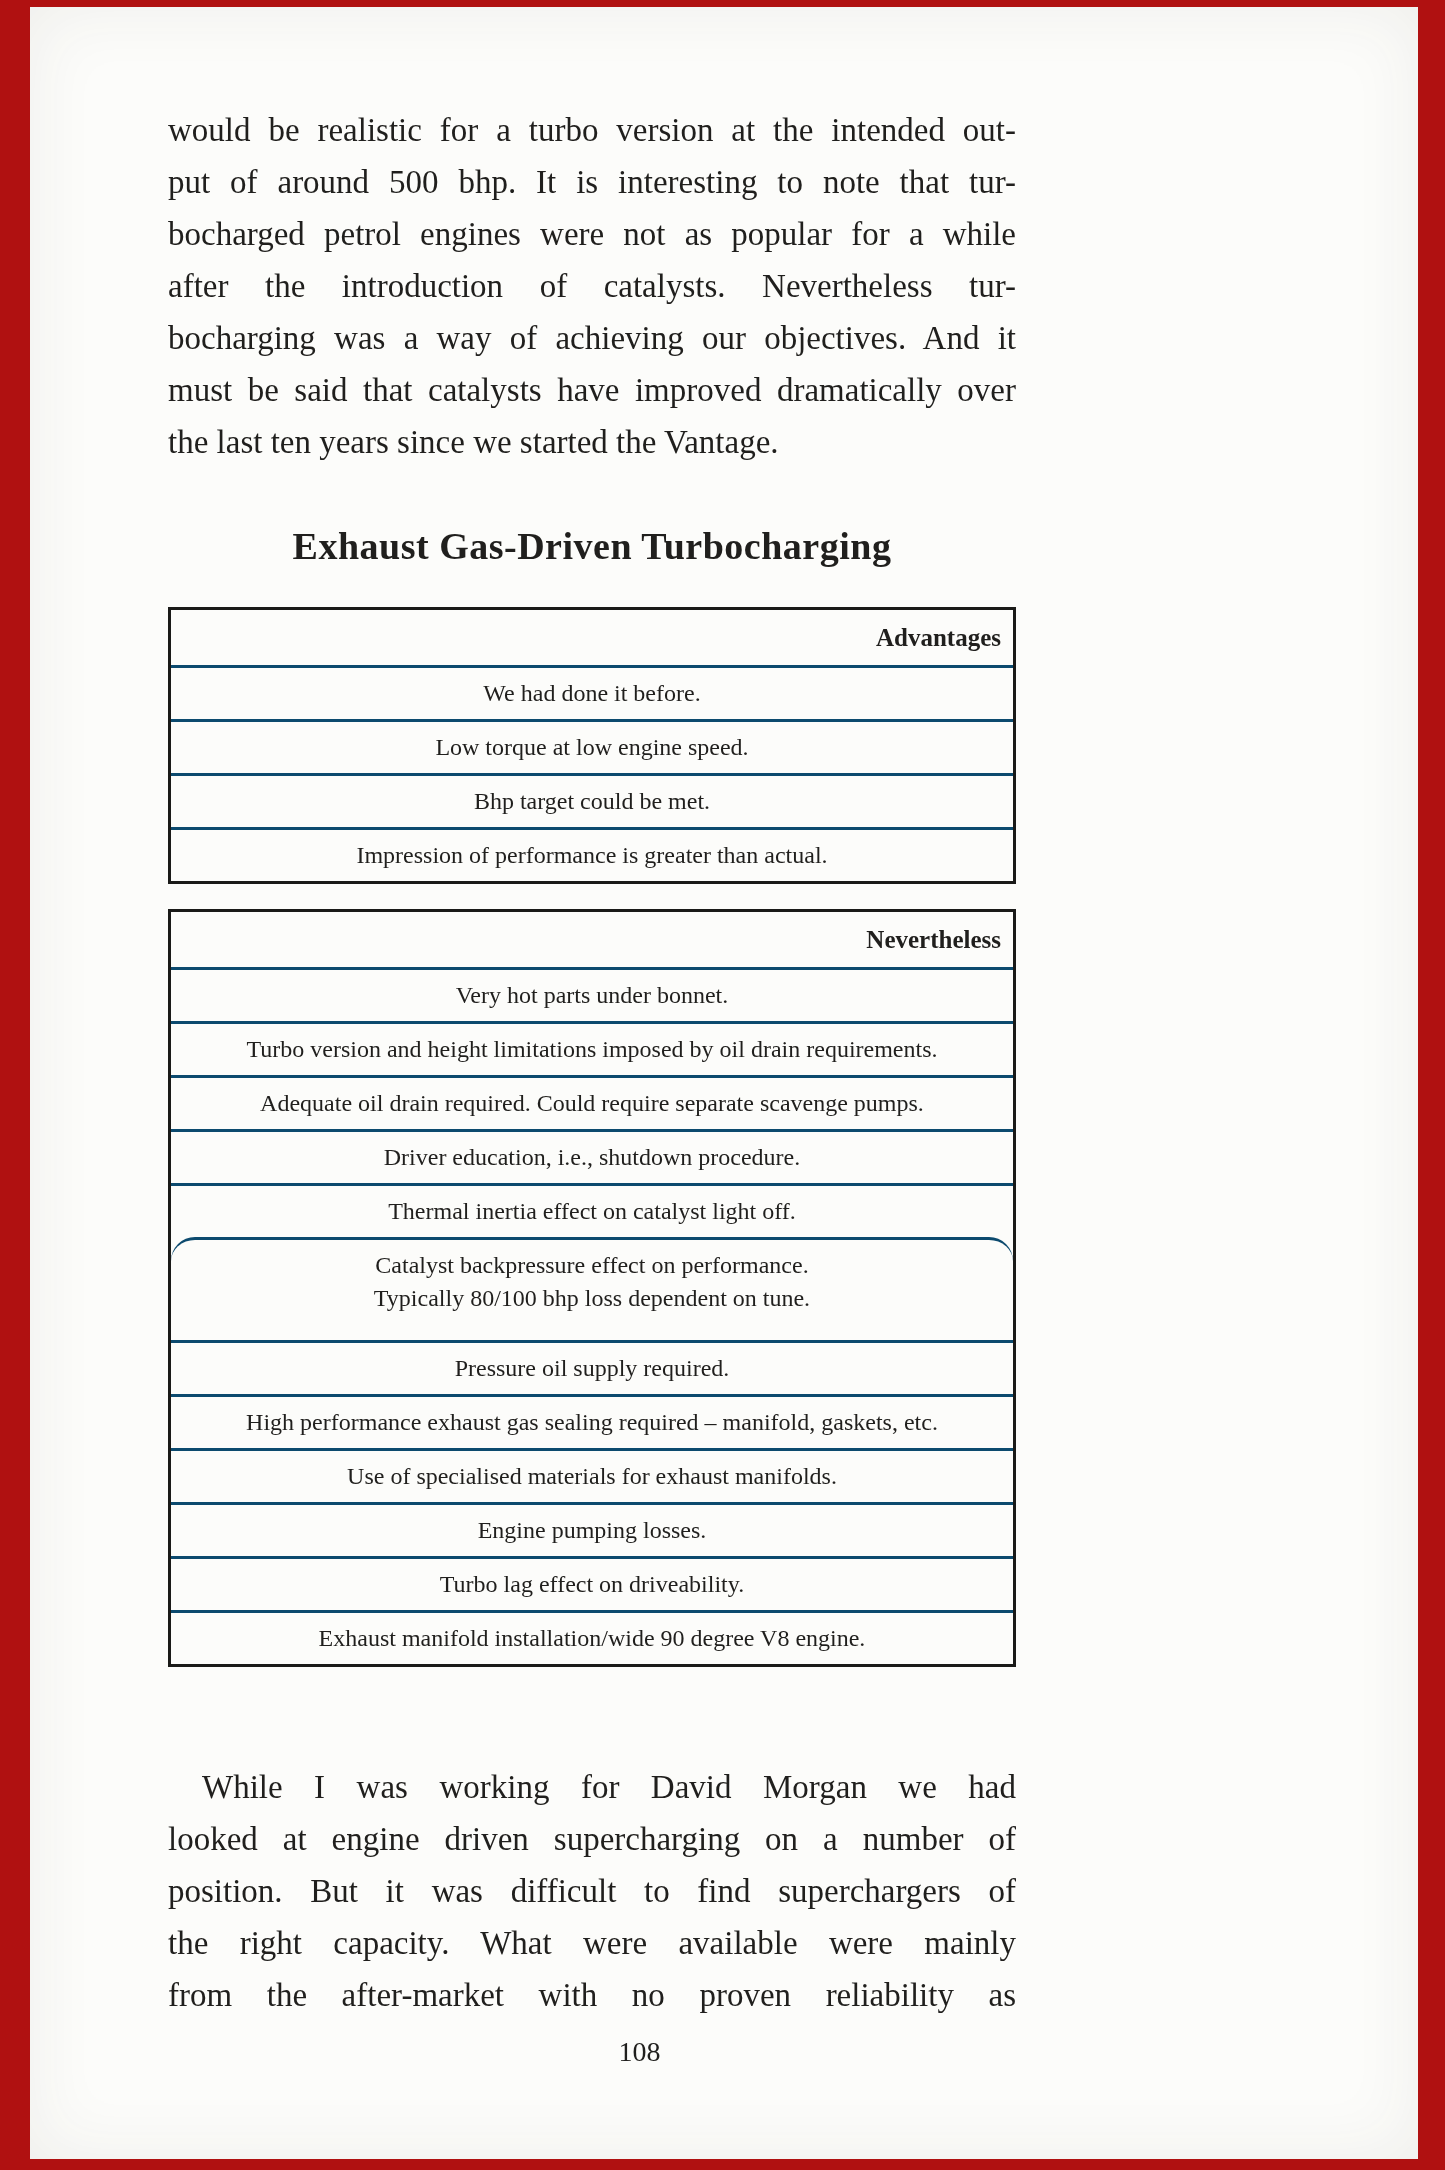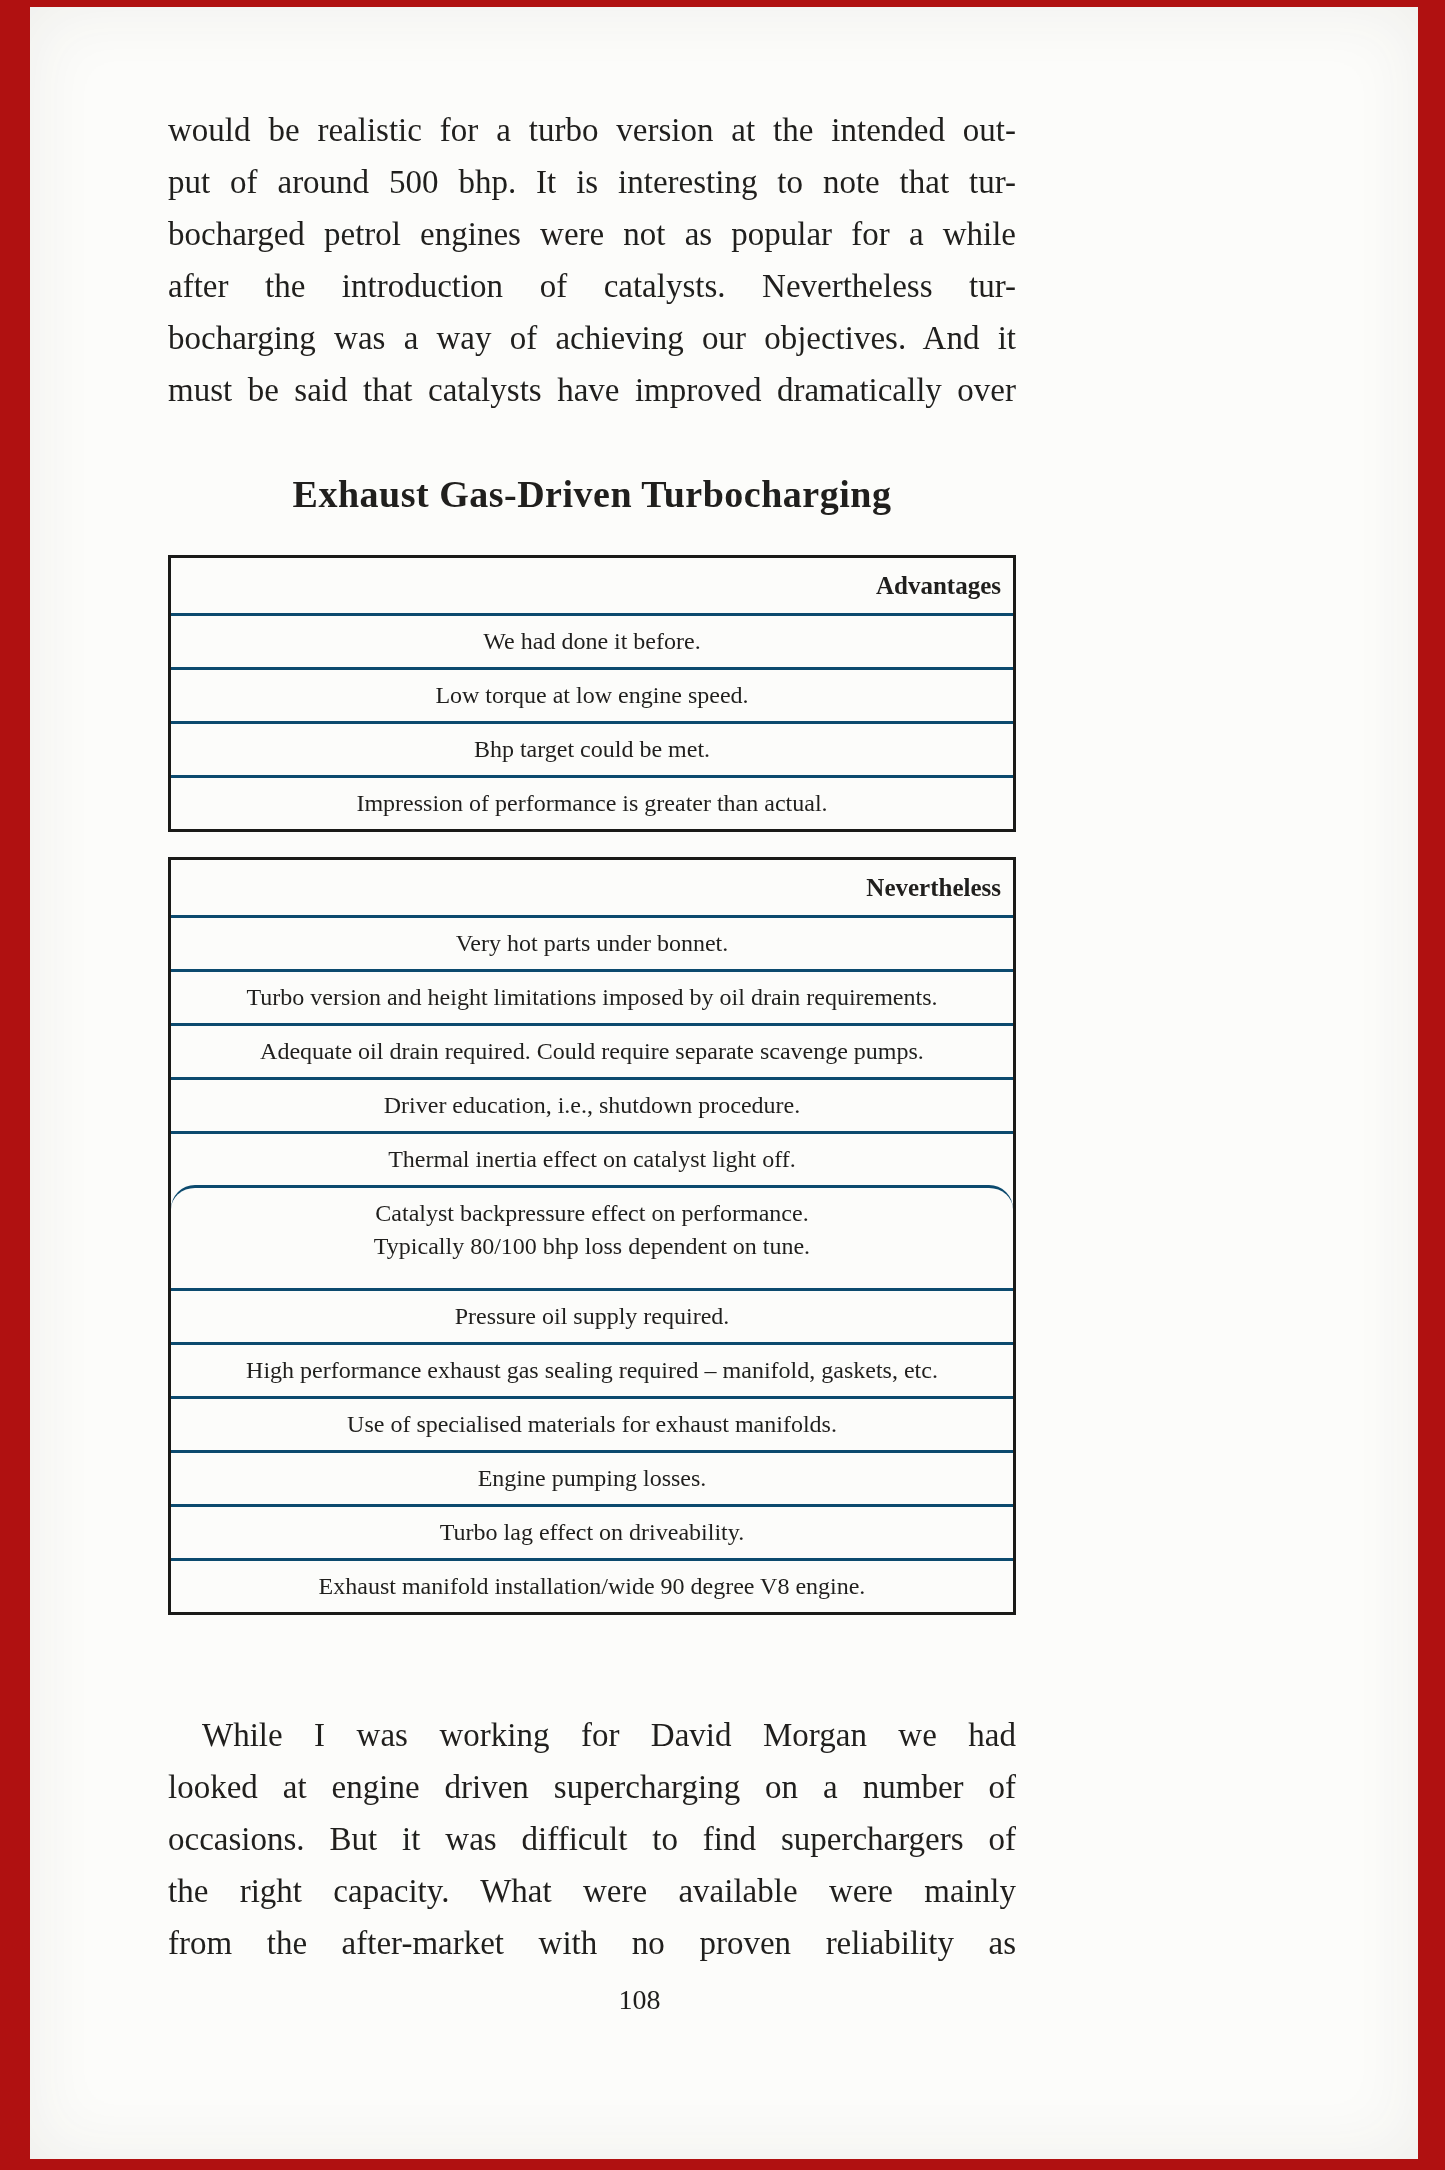--- a/index.html
+++ b/index.html
@@ -71,20 +71,21 @@
 <div class="sheet">
   <div class="textblock">
 
     <div class="para intro">
       <div class="line just">would be realistic for a turbo version at the intended out-</div>
       <div class="line just">put of around 500 bhp. It is interesting to note that tur-</div>
       <div class="line just">bocharged petrol engines were not as popular for a while</div>
       <div class="line just">after the introduction of catalysts. Nevertheless tur-</div>
       <div class="line just">bocharging was a way of achieving our objectives. And it</div>
       <div class="line just">must be said that catalysts have improved dramatically over</div>
+      <div class="line">the last ten years since we started the Vantage.</div>
     </div>
 
     <h2 class="heading">Exhaust Gas-Driven Turbocharging</h2>
 
     <div class="tbl adv">
       <div class="trow thead">
         <span>Advantages</span>
       </div>
       <div class="trow">
           <span>We had done it before.</span>
@@ -139,21 +140,21 @@
           <span>Turbo lag effect on driveability.</span>
         </div>
       <div class="trow">
           <span>Exhaust manifold installation/wide 90 degree V8 engine.</span>
         </div>
     </div>
 
     <div class="para closing">
       <div class="line just indent">While I was working for David Morgan we had</div>
       <div class="line just">looked at engine driven supercharging on a number of</div>
-      <div class="line just">occasions. But it was difficult to find superchargers of</div>
+      <div class="line just">position. But it was difficult to find superchargers of</div>
       <div class="line just">the right capacity. What were available were mainly</div>
       <div class="line just">from the after-market with no proven reliability as</div>
     </div>
 
     <div class="pagenum">108</div>
 
   </div>
 </div>
 
 </body></html>

